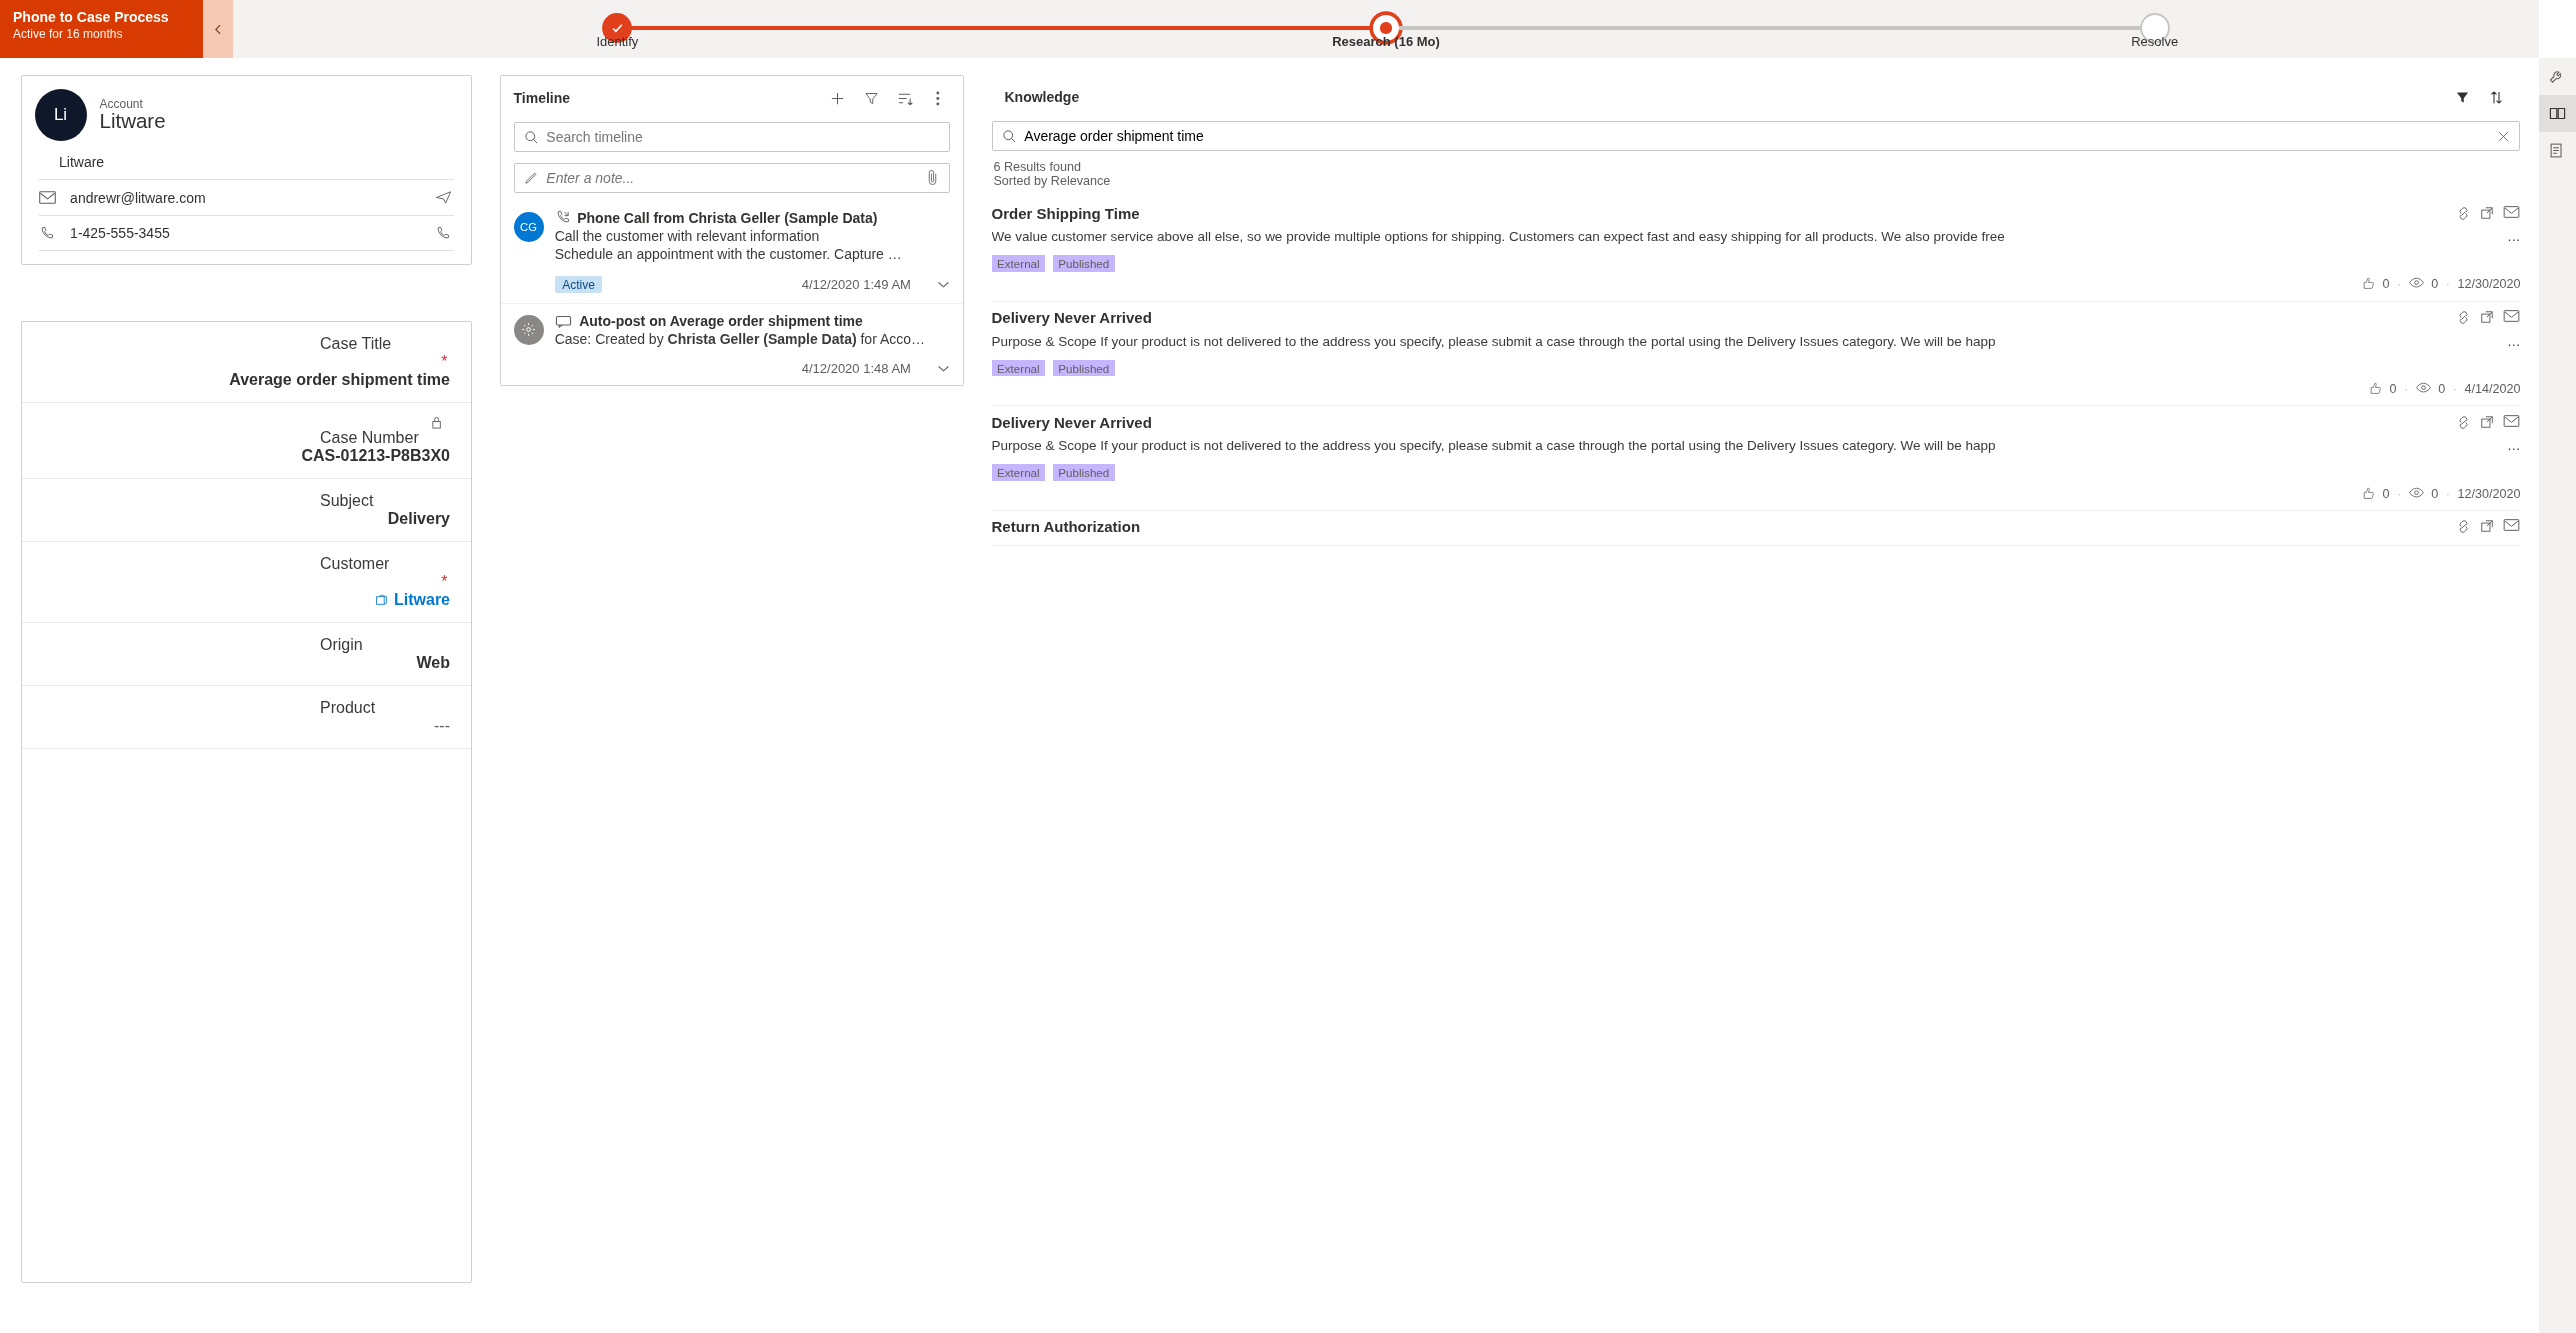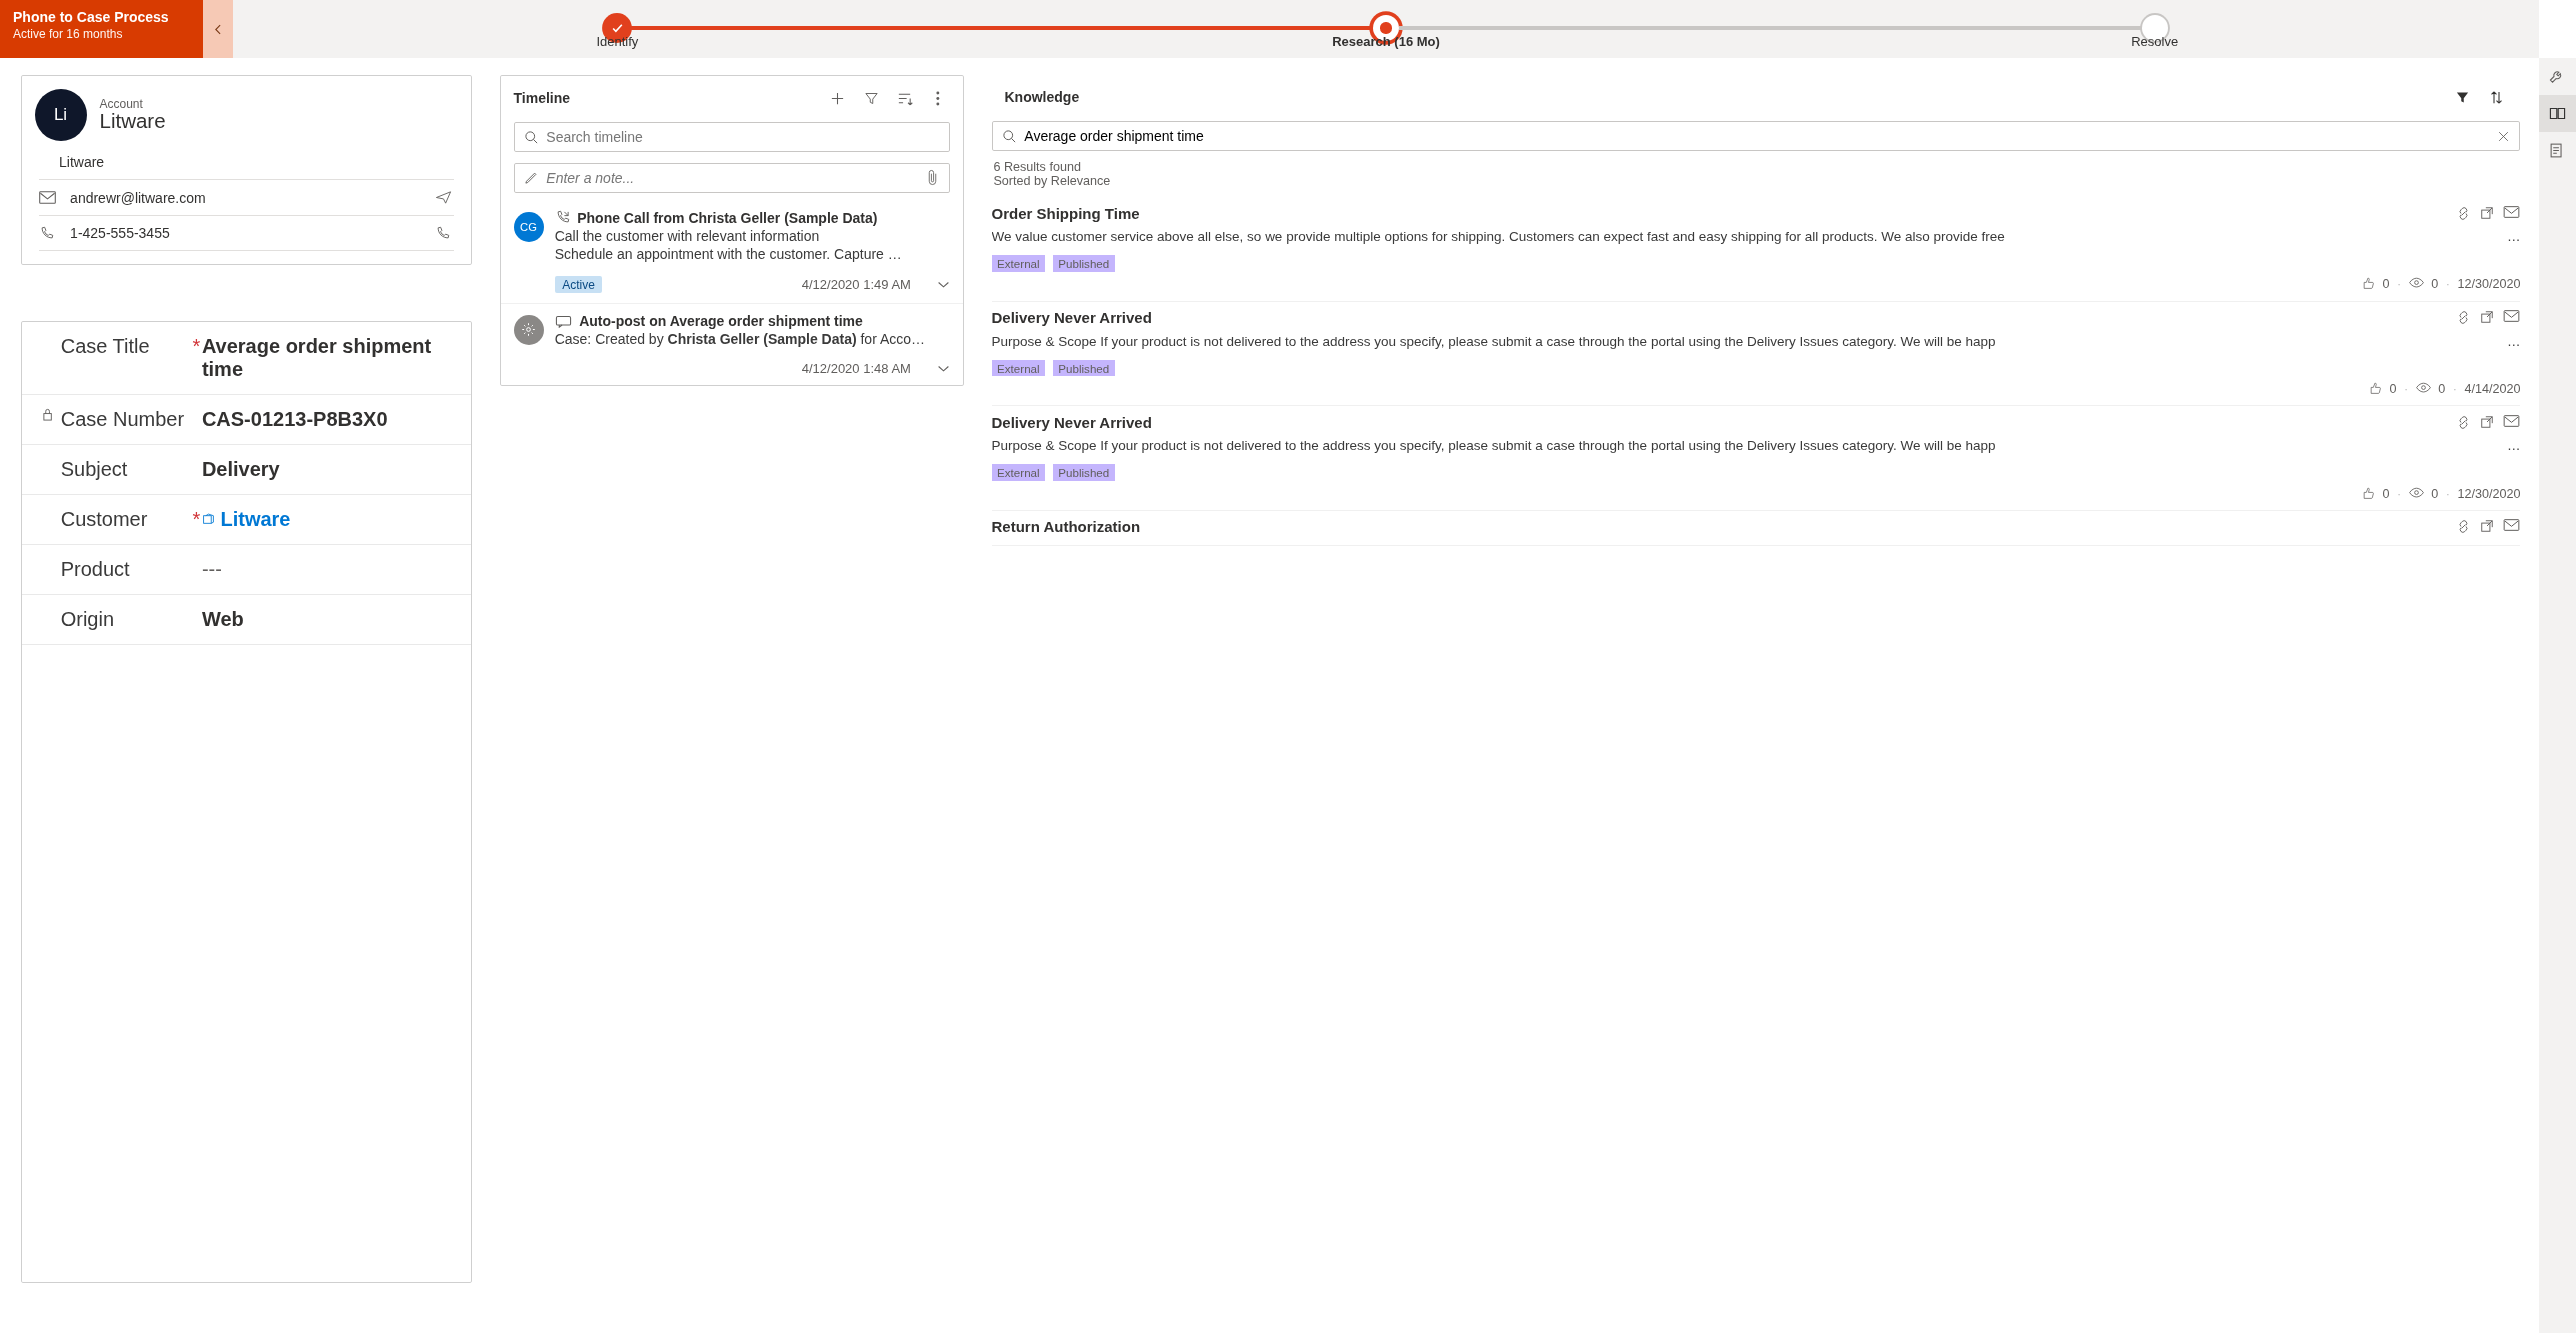--- a/index.html
+++ b/index.html
@@ -163,24 +163,25 @@
   .acct-row:first-child { padding-top: 3.7px; }
   .acct-row .it { color: #605e5c; width: 18.6px; text-align: center; }
   .acct-row .val { flex: 1; }
   .acct-row .act { color: #605e5c; width: 18.6px; text-align: center; }
   .acct-link { font-weight: 400; }
 
   
   .details-card { flex: 1; overflow: auto; }
   .details-row {
     display: flex;
-    align-items: flex-start;
+    align-items: flex-end;
     padding: 13px 20.5px;
     border-bottom: 0.9px solid #e9e9e9;
-    font-size: 20px;
+    font-size: 16px;
+    flex-direction: column;
   }
   .details-row .icon-col { width: 15px; color: #605e5c; margin-right: 3.7px; }
   .details-row .label-col { width: 130px; color: #3a3a3a; }
   .details-row .req { color: #d13438; width: 11.2px; text-align: center; }
   .details-row .value-col { flex: 1; font-weight: 600; color: #323130; display: flex; align-items: center; gap: 5.6px; }
   .details-row .value-col.link { color: #0078d4; }
   .details-row .value-col.normal { font-weight: 400; color: #605e5c; }
 
   
   .timeline-head, .knowledge-head {
@@ -426,32 +427,32 @@
               <span class="value-col link">
                 <svg width="13" height="13" viewBox="0 0 24 24">
                   <rect x="3" y="5" width="14" height="14" fill="none" stroke="#0078d4" stroke-width="1.6"></rect>
                   <path d="M7 5l5-3 9 3v12l-4 2" fill="none" stroke="#0078d4" stroke-width="1.6"></path>
                 </svg>
                 <span>Litware</span>
               </span>
             </div>
             <div class="details-row">
               <span class="icon-col"></span>
+              <span class="label-col">Origin</span>
+              <span class="req"></span>
+              <span class="value-col">
+                <span>Web</span>
+              </span>
+            </div>
+            <div class="details-row">
+              <span class="icon-col"></span>
               <span class="label-col">Product</span>
               <span class="req"></span>
               <span class="value-col normal">
                 <span>---</span>
-              </span>
-            </div>
-            <div class="details-row">
-              <span class="icon-col"></span>
-              <span class="label-col">Origin</span>
-              <span class="req"></span>
-              <span class="value-col">
-                <span>Web</span>
               </span>
             </div>
           </div>
     </div>
 
     <div class="col col-mid">
       <div class="card" style="display:flex;flex-direction:column;">
         <div class="timeline-head">
           <span class="section-title">Timeline</span>
           <span class="icon-btn">

